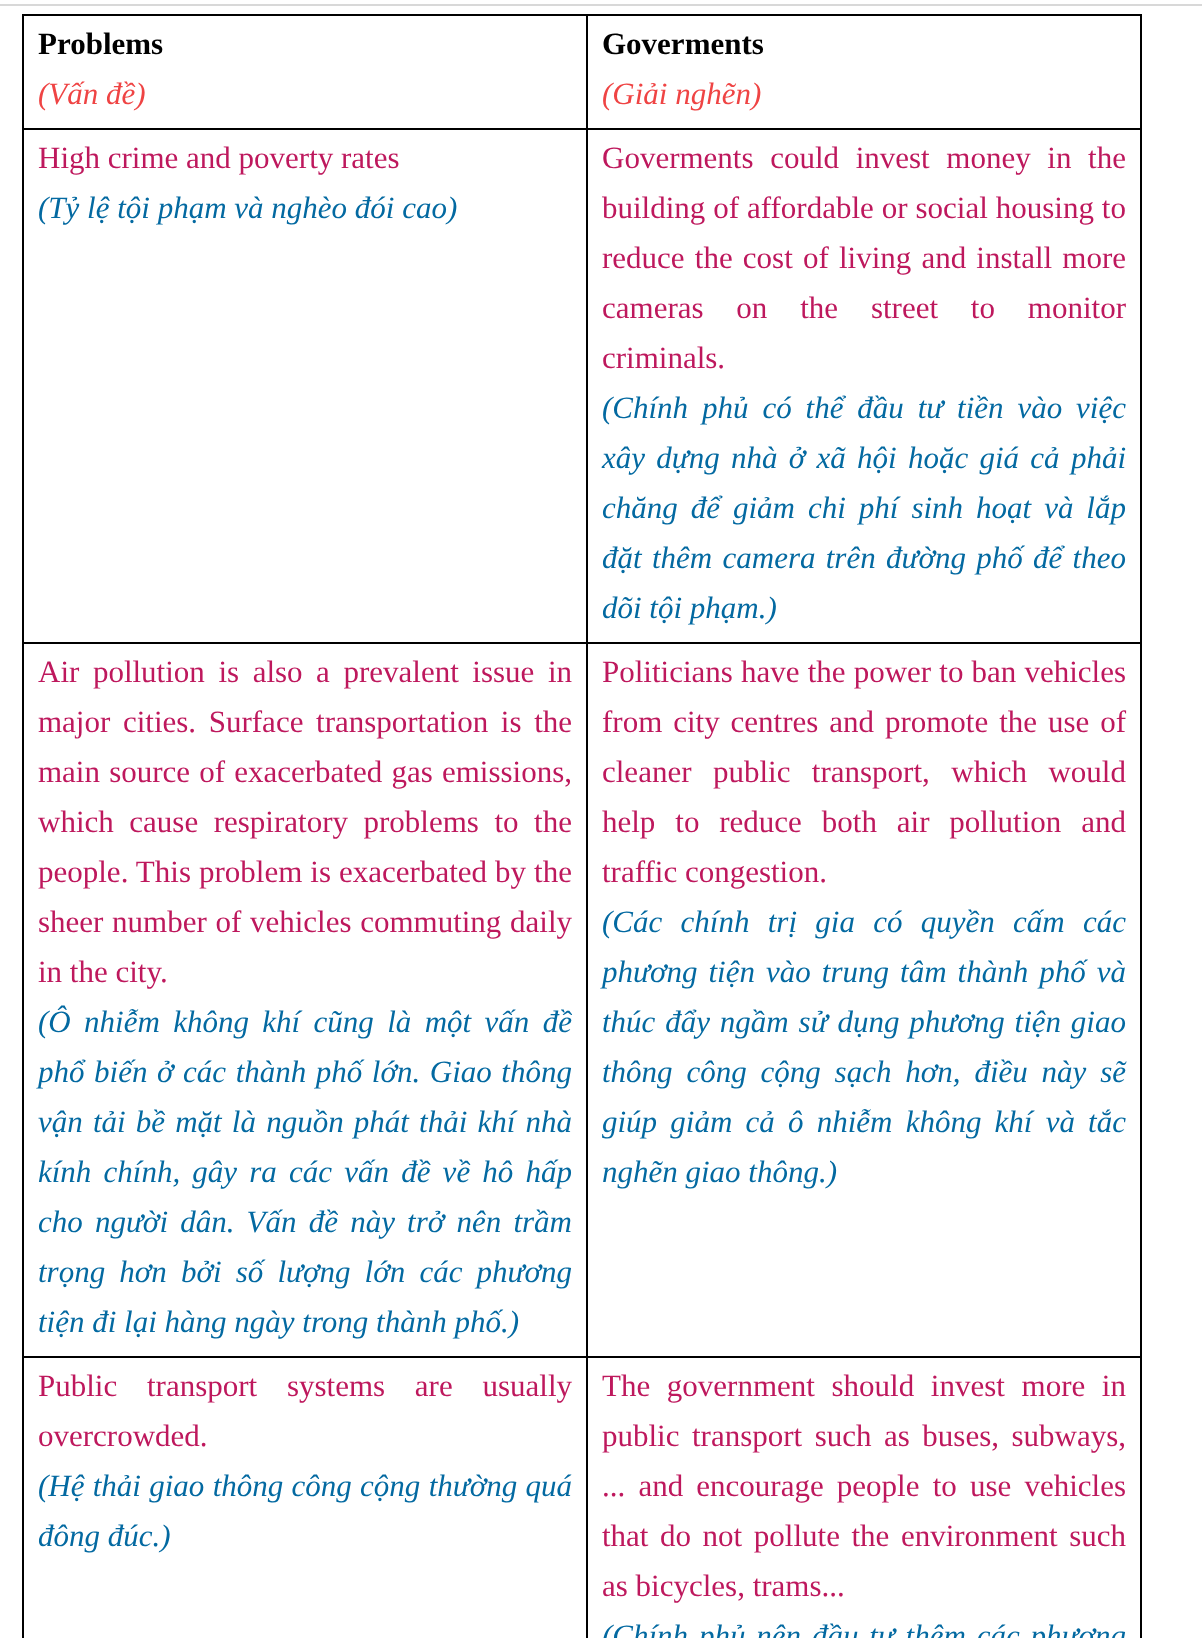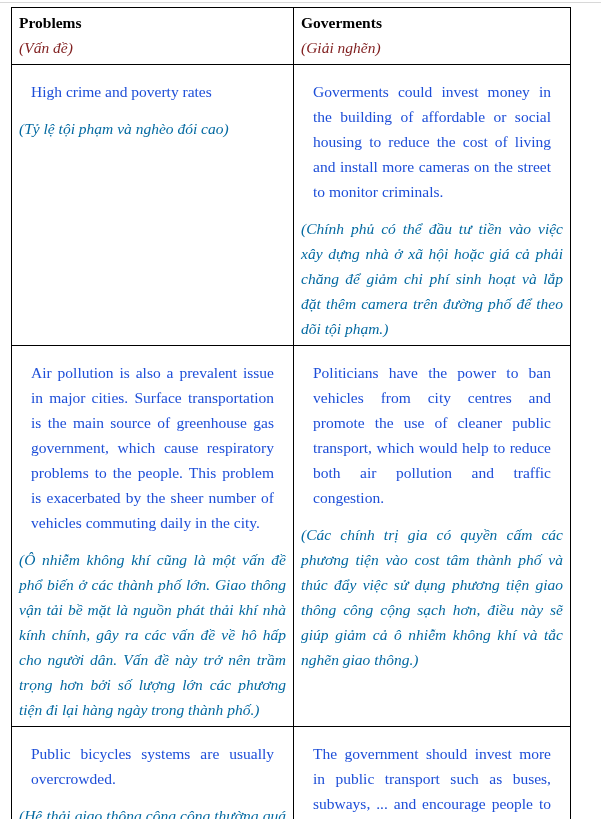--- a/index.html
+++ b/index.html
@@ -28,24 +28,24 @@
     border: 1.5px solid #000000;
     vertical-align: top;
     padding: 2px 7px 4px 7px;
     font-size: 15.5px;
     line-height: 25px;
     font-weight: normal;
     text-align: left;
   }
   th.head-cell { height: 46px; text-align: center; padding-top: 3px; }
   .head-en { font-weight: bold; color: #000000; }
-  .head-vi { font-style: italic; color: #7f1d1d; }
+  .head-vi { font-style: italic; color: #ef4444; }
   p.en {
-    margin: 12px;
-    color: #1d4ed8;
+    margin: 0;
+    color: #be185d;
     text-align: justify;
   }
   p.vi {
     margin: 0;
     color: #0369a1;
     font-style: italic;
     text-align: justify;
   }
   tr.row-1 td { height: 192px; }
   tr.row-2 td { height: 317px; }
@@ -80,31 +80,31 @@
           <p class="en">High crime and poverty rates</p>
           <p class="vi">(Tỷ lệ tội phạm và nghèo đói cao)</p>
         </td>
         <td>
           <p class="en">Goverments could invest money in the building of affordable or social housing to reduce the cost of living and install more cameras on the street to monitor criminals.</p>
           <p class="vi">(Chính phủ có thể đầu tư tiền vào việc xây dựng nhà ở xã hội hoặc giá cả phải chăng để giảm chi phí sinh hoạt và lắp đặt thêm camera trên đường phố để theo dõi tội phạm.)</p>
         </td>
       </tr>
       <tr class="row-2">
         <td>
-          <p class="en">Air pollution is also a prevalent issue in major cities. Surface transportation is the main source of greenhouse gas government, which cause respiratory problems to the people. This problem is exacerbated by the sheer number of vehicles commuting daily in the city.</p>
+          <p class="en">Air pollution is also a prevalent issue in major cities. Surface transportation is the main source of exacerbated gas emissions, which cause respiratory problems to the people. This problem is exacerbated by the sheer number of vehicles commuting daily in the city.</p>
           <p class="vi">(Ô nhiễm không khí cũng là một vấn đề phổ biến ở các thành phố lớn. Giao thông vận tải bề mặt là nguồn phát thải khí nhà kính chính, gây ra các vấn đề về hô hấp cho người dân. Vấn đề này trở nên trầm trọng hơn bởi số lượng lớn các phương tiện đi lại hàng ngày trong thành phố.)</p>
         </td>
         <td>
           <p class="en">Politicians have the power to ban vehicles from city centres and promote the use of cleaner public transport, which would help to reduce both air pollution and traffic congestion.</p>
-          <p class="vi">(Các chính trị gia có quyền cấm các phương tiện vào cost tâm thành phố và thúc đẩy việc sử dụng phương tiện giao thông công cộng sạch hơn, điều này sẽ giúp giảm cả ô nhiễm không khí và tắc nghẽn giao thông.)</p>
+          <p class="vi">(Các chính trị gia có quyền cấm các phương tiện vào trung tâm thành phố và thúc đẩy ngầm sử dụng phương tiện giao thông công cộng sạch hơn, điều này sẽ giúp giảm cả ô nhiễm không khí và tắc nghẽn giao thông.)</p>
         </td>
       </tr>
       <tr class="row-3">
         <td>
-          <p class="en">Public bicycles systems are usually overcrowded.</p>
+          <p class="en">Public transport systems are usually overcrowded.</p>
           <p class="vi">(Hệ thải giao thông công cộng thường quá đông đúc.)</p>
         </td>
         <td>
           <p class="en">The government should invest more in public transport such as buses, subways, ... and encourage people to use vehicles that do not pollute the environment such as bicycles, trams...</p>
           <p class="vi">(Chính phủ nên đầu tư thêm các phương tiện công cộng như xe buýt, tàu điện ngầm,... đồng thời khuyến khích người dân sử dụng các phương tiện không gây ô nhiễm môi trường như: xe đạp, xe điện...)</p>
         </td>
       </tr>
     </tbody>
   </table>
 </div>

